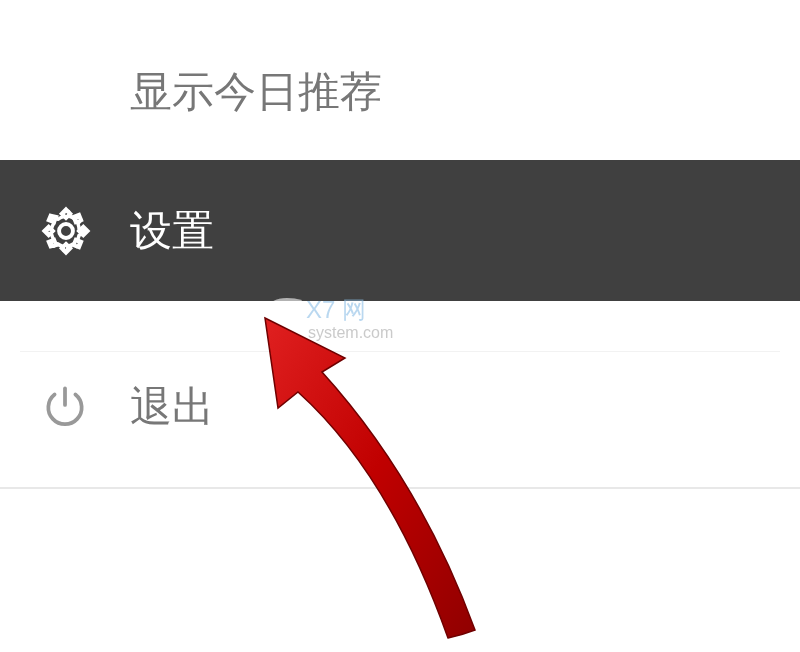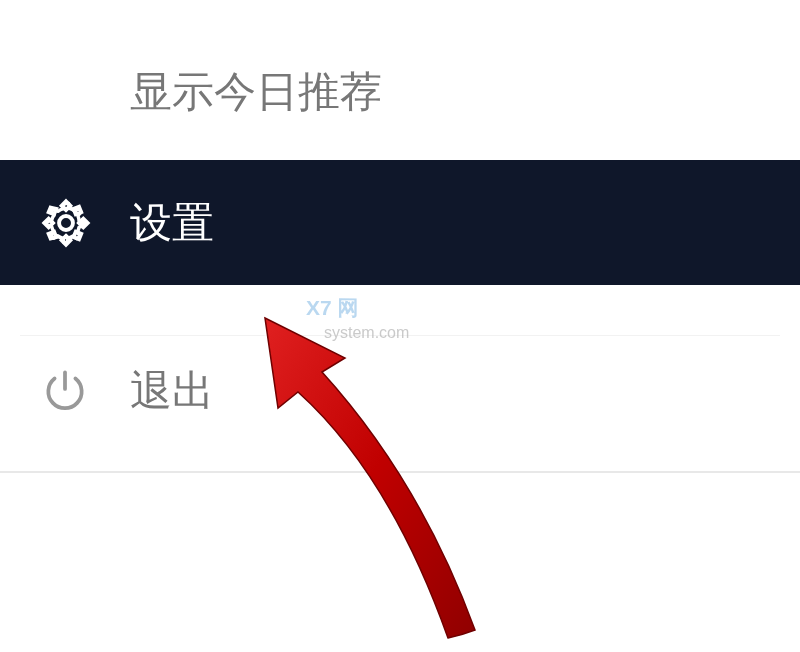--- a/index.html
+++ b/index.html
@@ -27,23 +27,23 @@
       height: 100px;
       font-size: 42px;
       color: #777777;
       cursor: pointer;
     }
     .menu-item.first {
       padding-top: 48px;
       height: 135px;
     }
     .menu-item.selected {
-      background: #0f172a;
+      background: #404040;
       color: #ffffff;
-      height: 125px;
+      height: 141px;
     }
     .menu-item .icon-wrapper {
       width: 90px;
       display: flex;
       align-items: center;
       justify-content: flex-start;
     }
     .menu-item .label {
       flex: 1;
     }
@@ -117,22 +117,22 @@
     </span>
     <span class="label">退出</span>
   </div>
 
   <div style="border-top:2px solid #e8e8e8;margin-top:25px;"></div>
 </div>
 
 <div class="watermark">
   <div style="position:relative;">
     <span class="g-letter">G</span>
-    <span style="position:absolute;left:48px;top:12px;font-family:Arial;font-size:21px;color:rgba(140,190,230,0.6);white-space:nowrap;font-weight:bold;">X7 网</span>
-    <span class="wm-text" style="position:absolute;left:66px;top:42px;white-space:nowrap;">system.com</span>
+    <span style="position:absolute;left:48px;top:12px;font-family:Arial;font-size:24px;color:rgba(140,190,230,0.6);white-space:nowrap;">X7 网</span>
+    <span class="wm-text" style="position:absolute;left:50px;top:42px;white-space:nowrap;">system.com</span>
   </div>
 </div>
 
 <div class="arrow-overlay" style="top:300px;left:250px;">
   <svg width="320" height="350" viewBox="0 0 320 350">
     <defs>
       <linearGradient id="arrowGrad" x1="0%" y1="0%" x2="100%" y2="100%">
         <stop offset="0%" stop-color="#e02020"></stop>
         <stop offset="50%" stop-color="#c00000"></stop>
         <stop offset="100%" stop-color="#900000"></stop>

